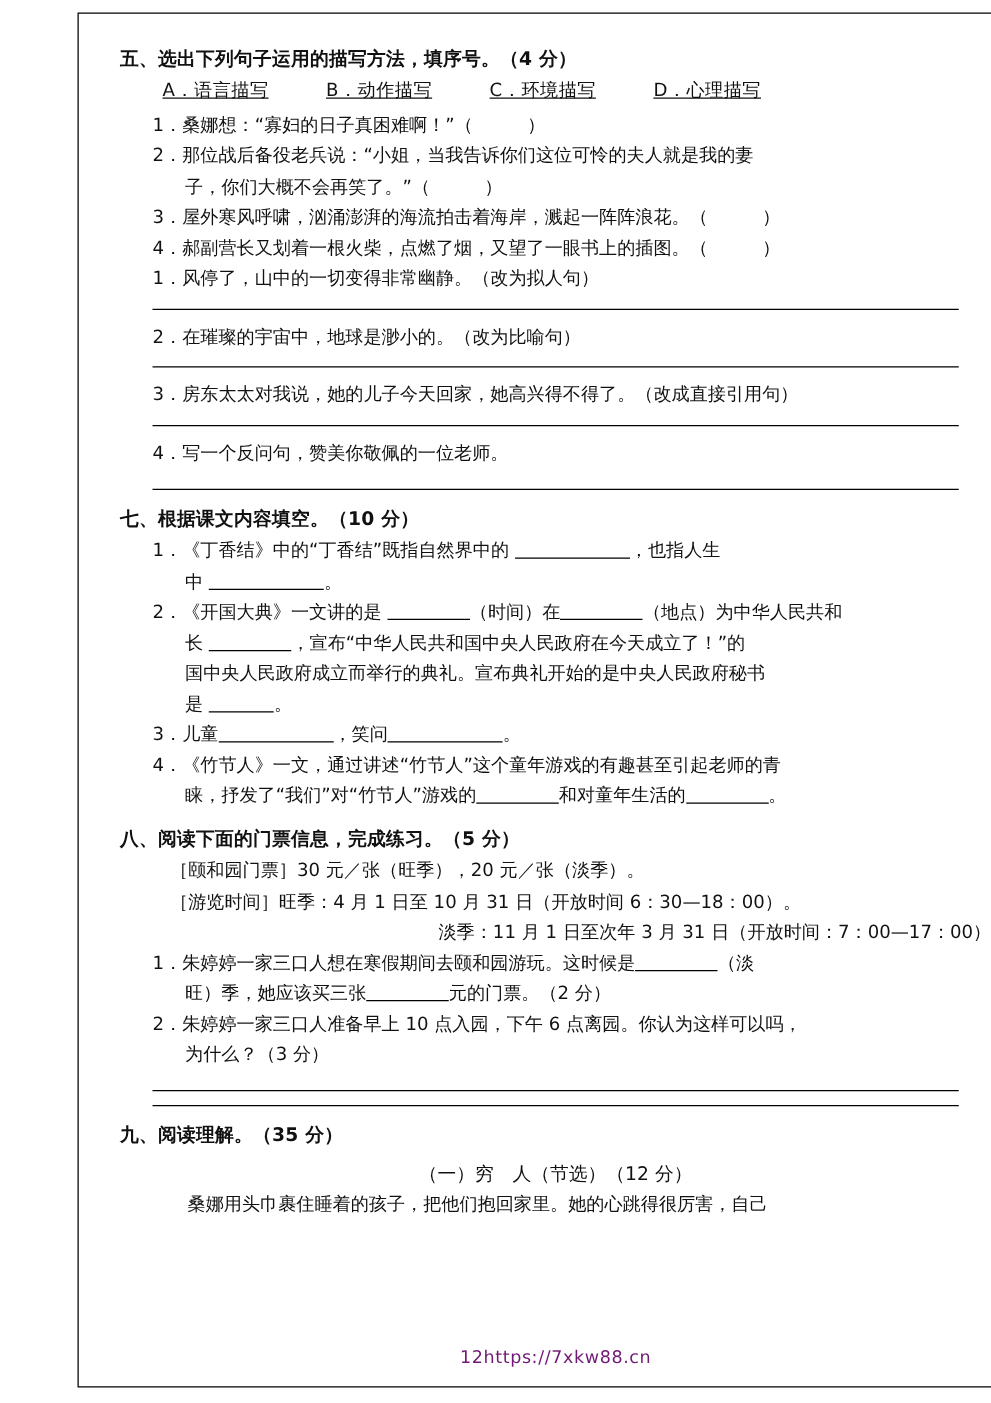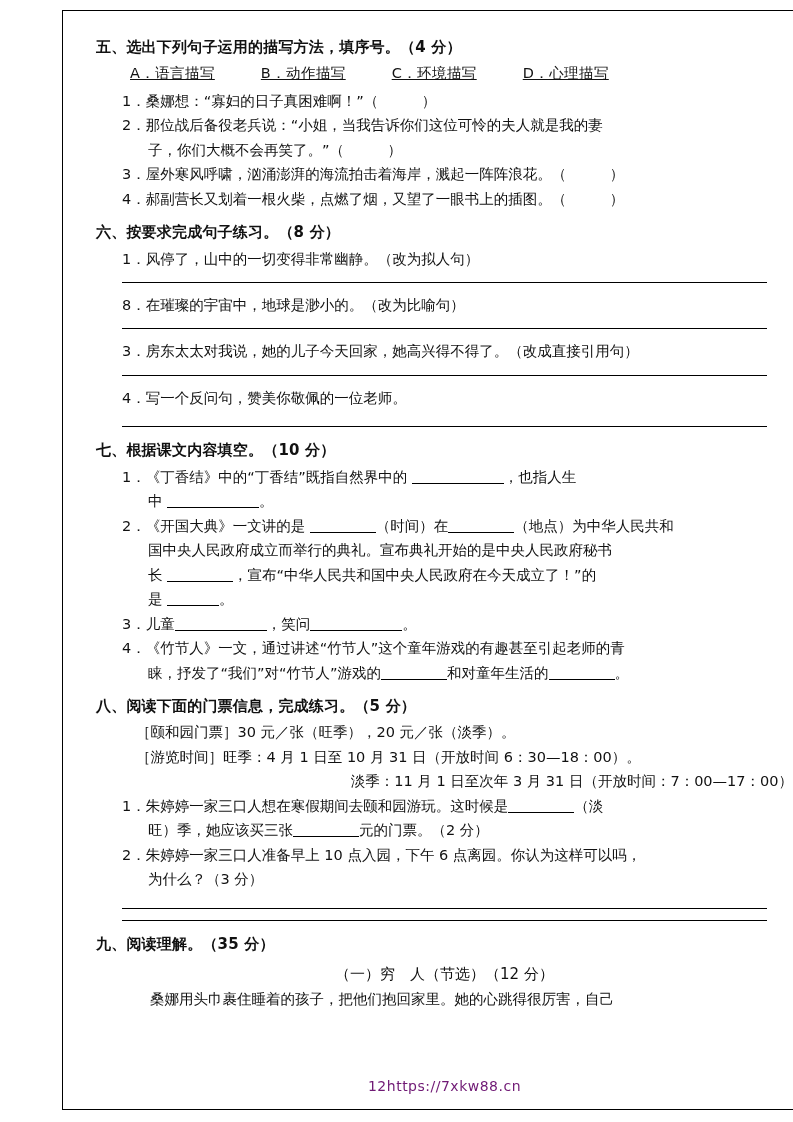--- a/index.html
+++ b/index.html
@@ -124,49 +124,48 @@
     <div class="sec-title">五、选出下列句子运用的描写方法，填序号。（4 分）</div>
     <div class="opts">
       <span>A．语言描写</span><span class="opt-gap"></span><span>B．动作描写</span><span class="opt-gap"></span><span>C．环境描写</span><span class="opt-gap"></span><span>D．心理描写</span>
     </div>
     <div class="item">1．桑娜想：“寡妇的日子真困难啊！”（　　　）</div>
     <div class="item">2．那位战后备役老兵说：“小姐，当我告诉你们这位可怜的夫人就是我的妻</div>
     <div class="item indent2">子，你们大概不会再笑了。”（　　　）</div>
     <div class="item">3．屋外寒风呼啸，汹涌澎湃的海流拍击着海岸，溅起一阵阵浪花。（　　　）</div>
     <div class="item">4．郝副营长又划着一根火柴，点燃了烟，又望了一眼书上的插图。（　　　）</div>
 
-    <div class="sec-title">六、按要求完成句子练习。（8 分）</div>
     <div class="item">1．风停了，山中的一切变得非常幽静。（改为拟人句）</div>
     <div class="blank-line"></div>
-    <div class="item">8．在璀璨的宇宙中，地球是渺小的。（改为比喻句）</div>
+    <div class="item">2．在璀璨的宇宙中，地球是渺小的。（改为比喻句）</div>
     <div class="blank-line"></div>
     <div class="item">3．房东太太对我说，她的儿子今天回家，她高兴得不得了。（改成直接引用句）</div>
     <div class="blank-line"></div>
     <div class="item">4．写一个反问句，赞美你敬佩的一位老师。</div>
     <div class="small-gap"></div>
     <div class="blank-line"></div>
 
     <div class="sec-title">七、根据课文内容填空。（10 分）</div>
     <div class="item">
       <span>1．《丁香结》中的“丁香结”既指自然界中的</span>
       <span class="ul l"></span><span>，也指人生</span>
     </div>
     <div class="item indent2">
       <span>中</span>
       <span class="ul l"></span><span>。</span>
     </div>
     <div class="item">
       <span>2．《开国大典》一文讲的是</span>
       <span class="ul m"></span><span>（时间）在</span><span class="ul m"></span><span>（地点）为中华人民共和</span>
     </div>
-    <div class="item indent2">国中央人民政府成立而举行的典礼。宣布典礼开始的是中央人民政府秘书</div>
     <div class="item indent2">
       <span>长</span>
       <span class="ul m"></span><span>，宣布“中华人民共和国中央人民政府在今天成立了！”的</span>
     </div>
+    <div class="item indent2">国中央人民政府成立而举行的典礼。宣布典礼开始的是中央人民政府秘书</div>
     <div class="item indent2">
       <span>是</span>
       <span class="ul s"></span><span>。</span>
     </div>
     <div class="item">
       <span>3．儿童</span><span class="ul l"></span><span>，笑问</span><span class="ul l"></span><span>。</span>
     </div>
     <div class="item">4．《竹节人》一文，通过讲述“竹节人”这个童年游戏的有趣甚至引起老师的青</div>
     <div class="item indent2">
       <span>睐，抒发了“我们”对“竹节人”游戏的</span><span class="ul m"></span><span>和对童年生活的</span><span class="ul m"></span><span>。</span>

